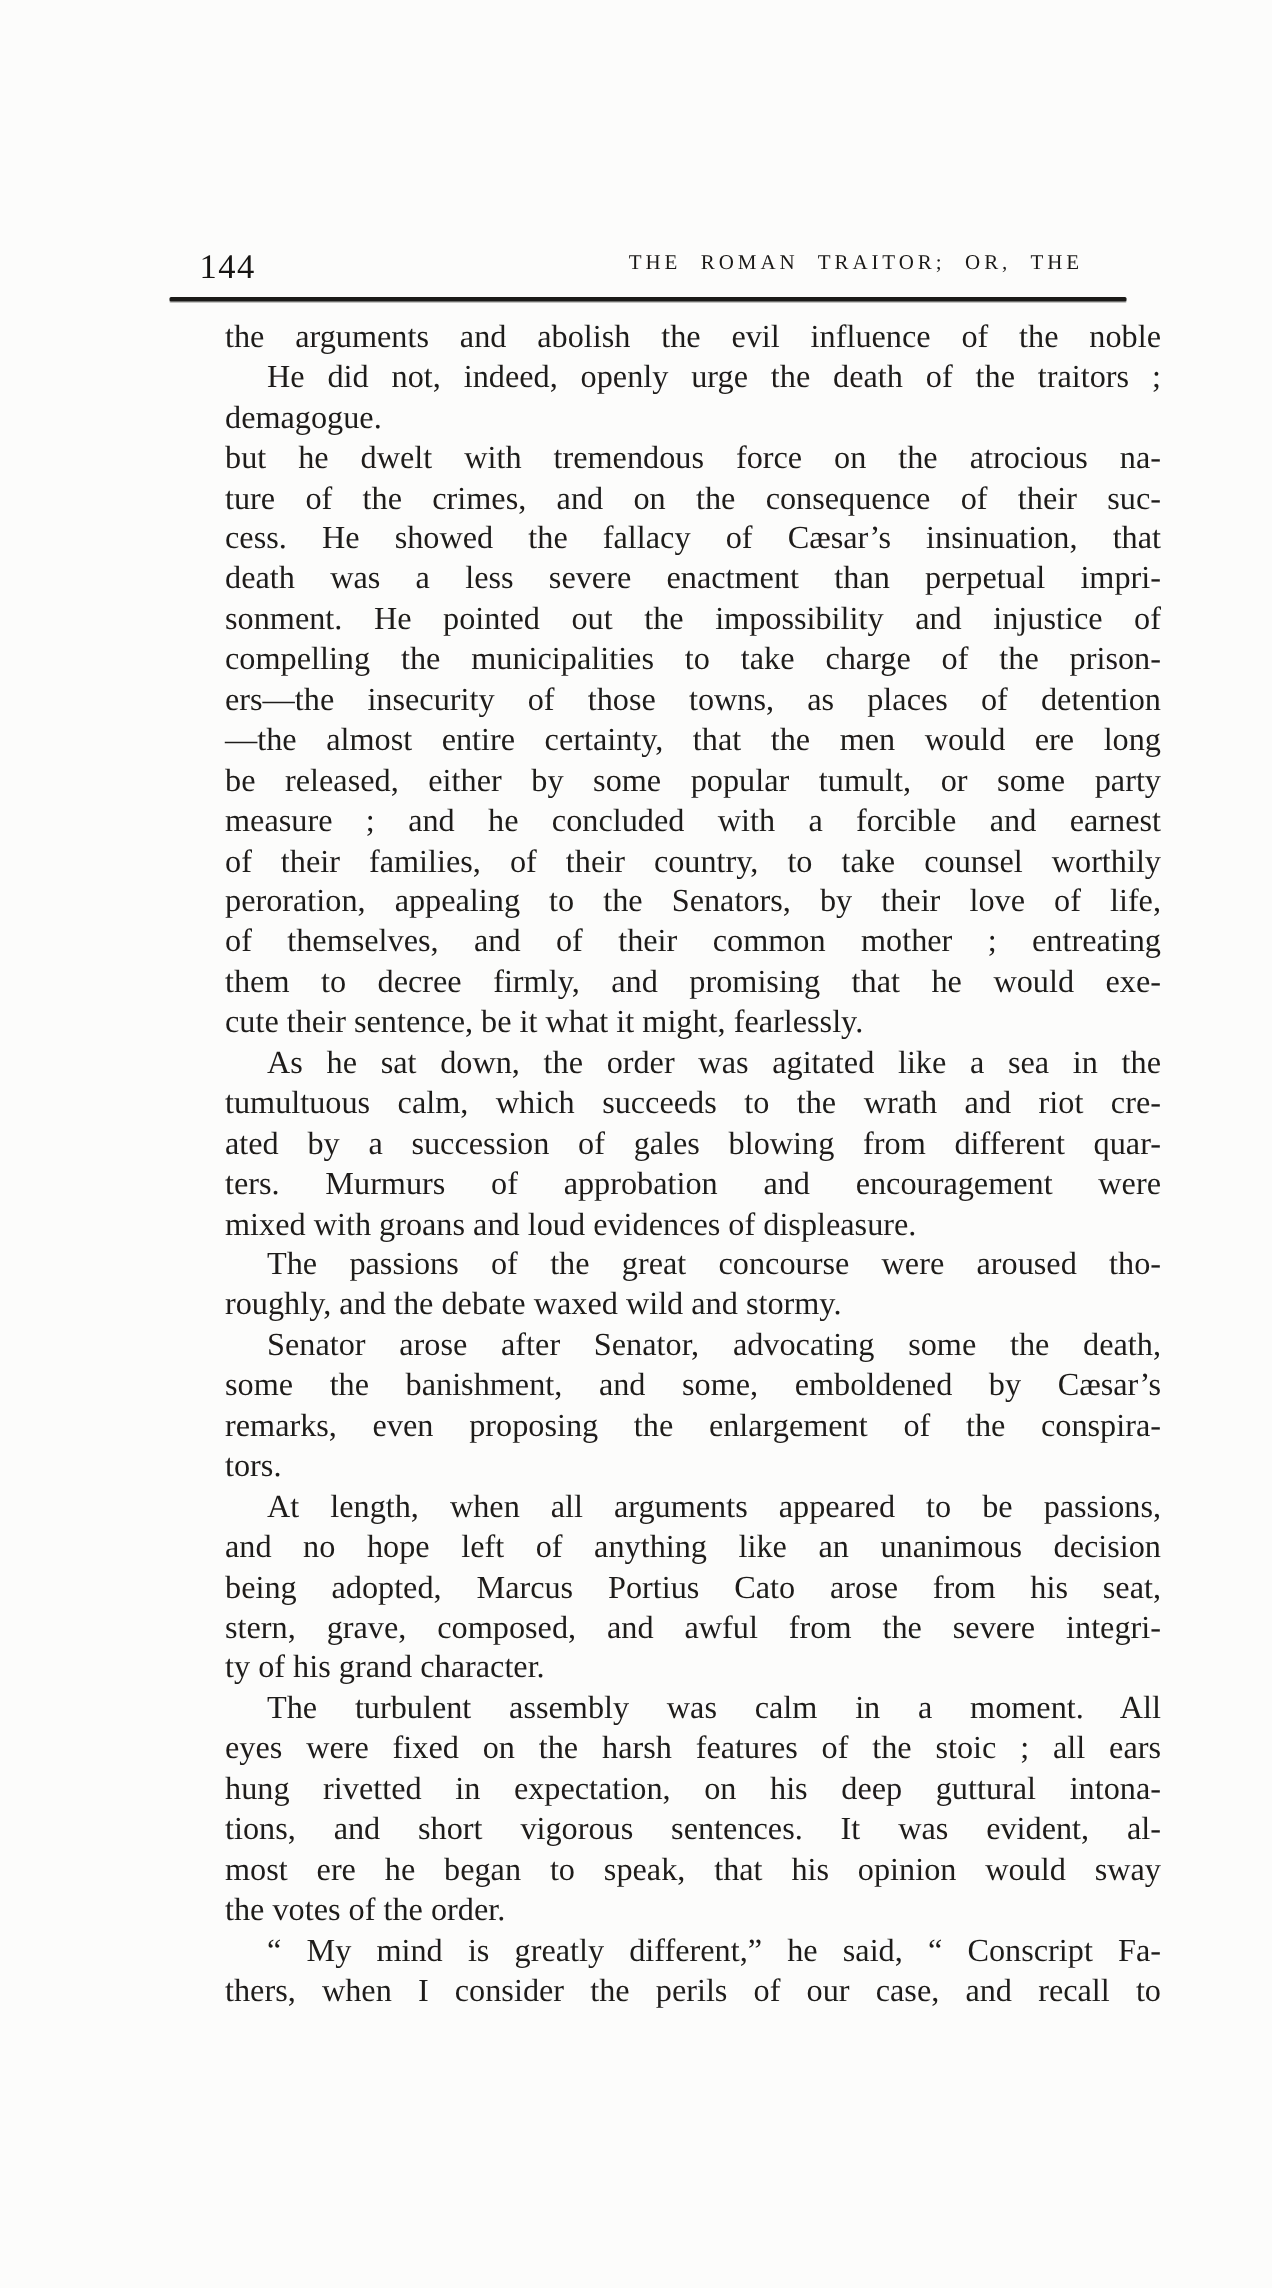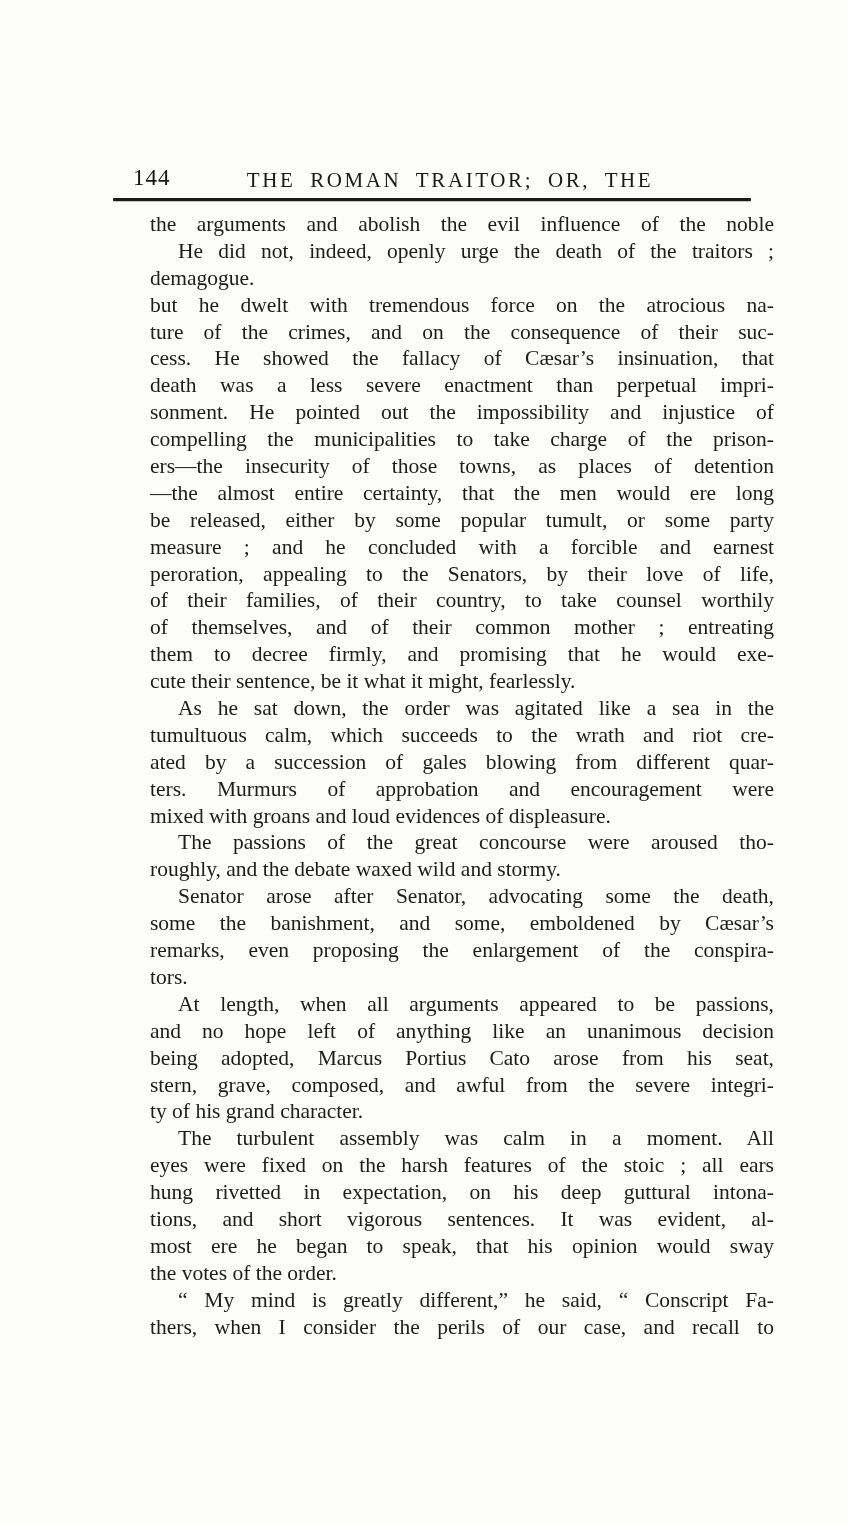--- a/index.html
+++ b/index.html
@@ -29,22 +29,22 @@
     top: 1px;
     font-size: 23px;
     letter-spacing: 1px;
     color: #161412;
   }
   .running-title {
     position: absolute;
     left: 60px;
     right: 20px;
     top: 4px;
-    text-align: center;
-    font-size: 21px;
+    text-align: right;
+    font-size: 14px;
     letter-spacing: 2.6px;
     word-spacing: 7px;
     white-space: nowrap;
     color: #1b1917;
   }
   .divider-rule {
     position: absolute;
     top: 198px;
     left: 113px;
     width: 638px;
@@ -95,22 +95,22 @@
       <div class="line j">but he dwelt with tremendous force on the atrocious na-</div>
       <div class="line j">ture of the crimes, and on the consequence of their suc-</div>
       <div class="line j">cess. He showed the fallacy of Cæsar’s insinuation, that</div>
       <div class="line j">death was a less severe enactment than perpetual impri-</div>
       <div class="line j">sonment. He pointed out the impossibility and injustice of</div>
       <div class="line j">compelling the municipalities to take charge of the prison-</div>
       <div class="line j">ers—the insecurity of those towns, as places of detention</div>
       <div class="line j">—the almost entire certainty, that the men would ere long</div>
       <div class="line j">be released, either by some popular tumult, or some party</div>
       <div class="line j">measure ; and he concluded with a forcible and earnest</div>
+      <div class="line j">of their families, of their country, to take counsel worthily</div>
       <div class="line j">peroration, appealing to the Senators, by their love of life,</div>
-      <div class="line j">of their families, of their country, to take counsel worthily</div>
       <div class="line j">of themselves, and of their common mother ; entreating</div>
       <div class="line j">them to decree firmly, and promising that he would exe-</div>
       <div class="line">cute their sentence, be it what it might, fearlessly.</div>
       <div class="line j i">As he sat down, the order was agitated like a sea in the</div>
       <div class="line j">tumultuous calm, which succeeds to the wrath and riot cre-</div>
       <div class="line j">ated by a succession of gales blowing from different quar-</div>
       <div class="line j">ters. Murmurs of approbation and encouragement were</div>
       <div class="line">mixed with groans and loud evidences of displeasure.</div>
       <div class="line j i">The passions of the great concourse were aroused tho-</div>
       <div class="line">roughly, and the debate waxed wild and stormy.</div>

